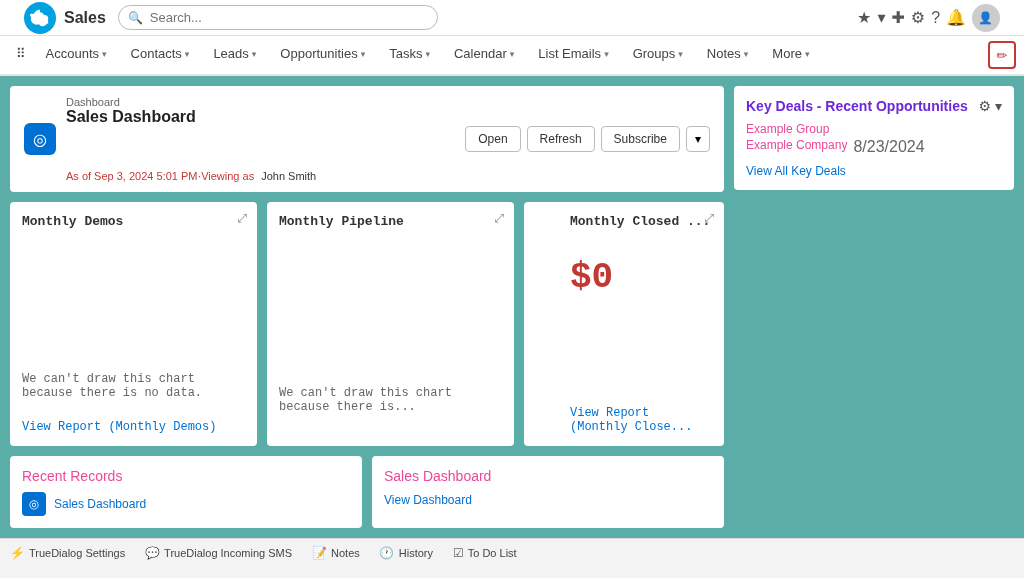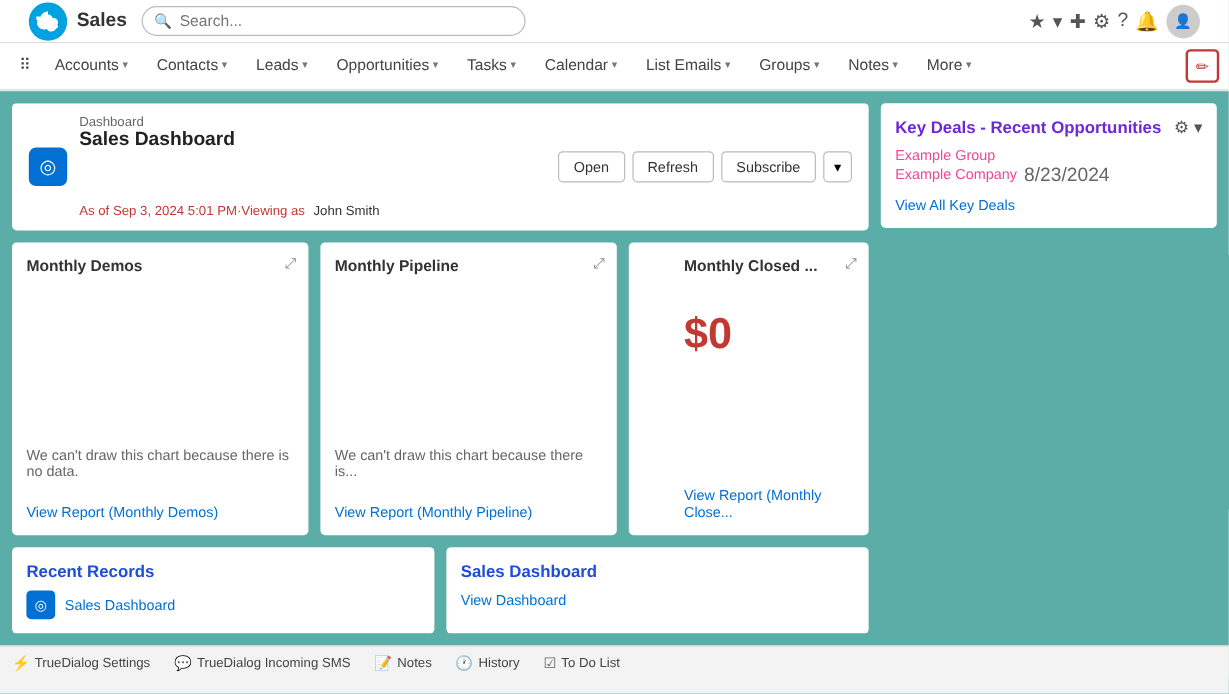--- a/index.html
+++ b/index.html
@@ -59,31 +59,31 @@
     .dashboard-title-area { flex: 1; }
     .dashboard-label { font-size: 11px; color: #666; }
     .dashboard-title { font-size: 16px; font-weight: 700; color: #222; }
     .dashboard-subtitle { font-size: 11px; color: #c23934; margin-top: 44px; }
     .dashboard-actions { display: flex; gap: 6px; align-items: flex-start; }
     .btn { padding: 5px 12px; border: 1px solid #bbb; border-radius: 4px; background: #fff; font-size: 12px; cursor: pointer; color: #333; }
     .btn-arrow { padding: 5px 8px; border: 1px solid #bbb; border-radius: 4px; background: #fff; font-size: 12px; cursor: pointer; }
 
     
     .charts-row { display: flex; gap: 10px; flex: 1; }
-    .chart-card { background: #fff; border-radius: 4px; padding: 12px; flex: 1; display: flex; flex-direction: column; position: relative; min-height: 180px; }
+    .chart-card { background: #fff; border-radius: 4px; padding: 12px; flex: 1; display: flex; flex-direction: column; position: relative; min-height: 180px; font-family: Liberation Mono, monospace; }
     .chart-title { font-size: 13px; font-weight: 600; color: #333; margin-bottom: 8px; }
     .chart-expand { position: absolute; top: 10px; right: 10px; font-size: 12px; color: #888; cursor: pointer; }
     .chart-no-data { color: #666; font-size: 12px; margin-top: auto; margin-bottom: 20px; }
     .chart-view-link { color: #0070d2; font-size: 12px; cursor: pointer; text-decoration: none; margin-top: auto; }
     .chart-amount { font-size: 36px; font-weight: 700; color: #c23934; margin: 20px 0 4px; }
 
     
     .records-row { display: flex; gap: 10px; }
     .records-card { background: #fff; border-radius: 4px; padding: 12px; flex: 1; }
-    .records-title { font-size: 14px; font-weight: 700; color: #1d4ed8; margin-bottom: 8px; }
+    .records-title { font-size: 14px; font-weight: 400; color: #ec4899; margin-bottom: 8px; }
     .record-item { display: flex; align-items: center; gap: 8px; }
     .record-icon { width: 24px; height: 24px; background: #0070d2; border-radius: 4px; display: flex; align-items: center; justify-content: center; }
     .record-link { color: #0070d2; font-size: 12px; cursor: pointer; }
 
     
     .key-deals-card { background: #fff; border-radius: 4px; padding: 12px; }
     .key-deals-header { display: flex; justify-content: space-between; align-items: center; margin-bottom: 8px; }
     .key-deals-title { font-size: 14px; font-weight: 700; color: #6d28d9; }
     .key-deals-icon { display: flex; gap: 4px; }
     .deal-link { color: #ec4899; font-size: 12px; cursor: pointer; display: block; margin-bottom: 2px; }
@@ -207,21 +207,20 @@
         <div style="flex:1;"></div>
         <div class="chart-no-data">We can't draw this chart because there is no data.</div>
         <a class="chart-view-link">View Report (Monthly Demos)</a>
       </div>
 
       <div class="chart-card">
         <div class="chart-title">Monthly Pipeline</div>
         <span class="chart-expand">⤢</span>
         <div style="flex:1;"></div>
         <div class="chart-no-data">We can't draw this chart because there is...</div>
-        <a class="chart-view-link">View Report (Monthly Pipeline)</a>
       </div>
 
       <div class="chart-card" style="min-width:160px;max-width:200px;padding-left:46px;">
         <div class="chart-title">Monthly Closed ...</div>
         <span class="chart-expand">⤢</span>
         <div class="chart-amount">$0</div>
         <a class="chart-view-link">View Report (Monthly Close...</a>
       </div>
     </div>
 

